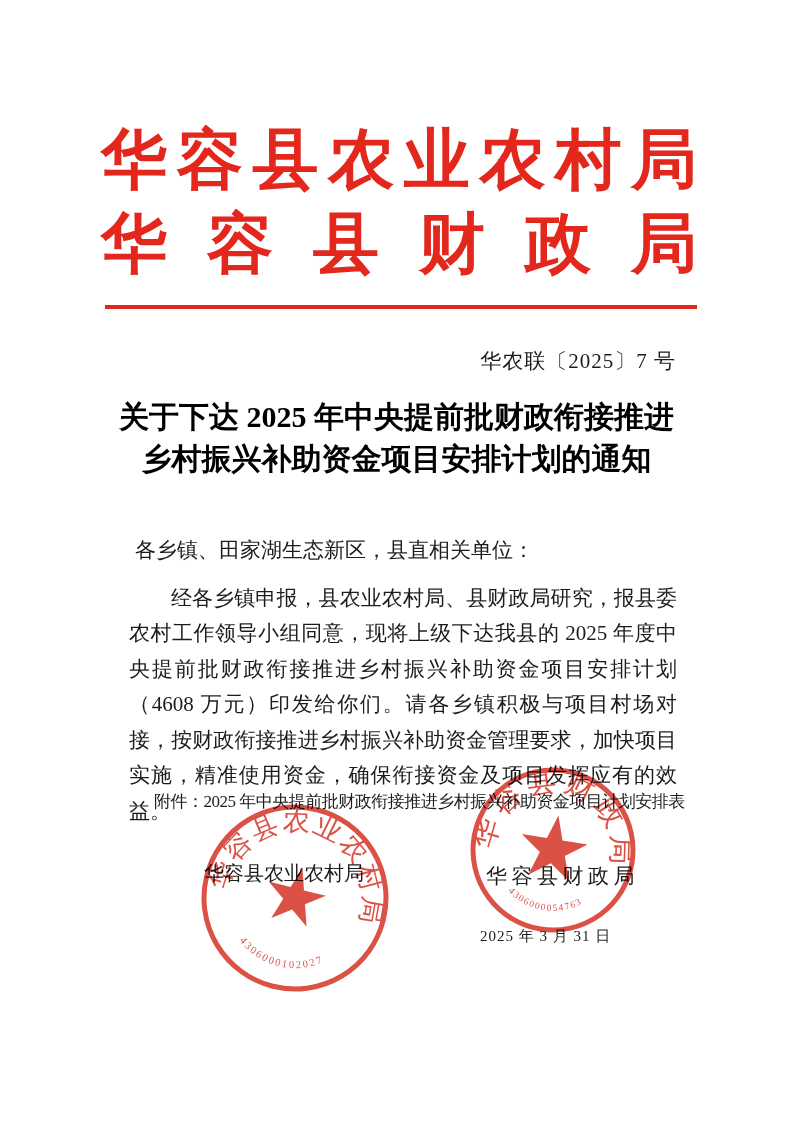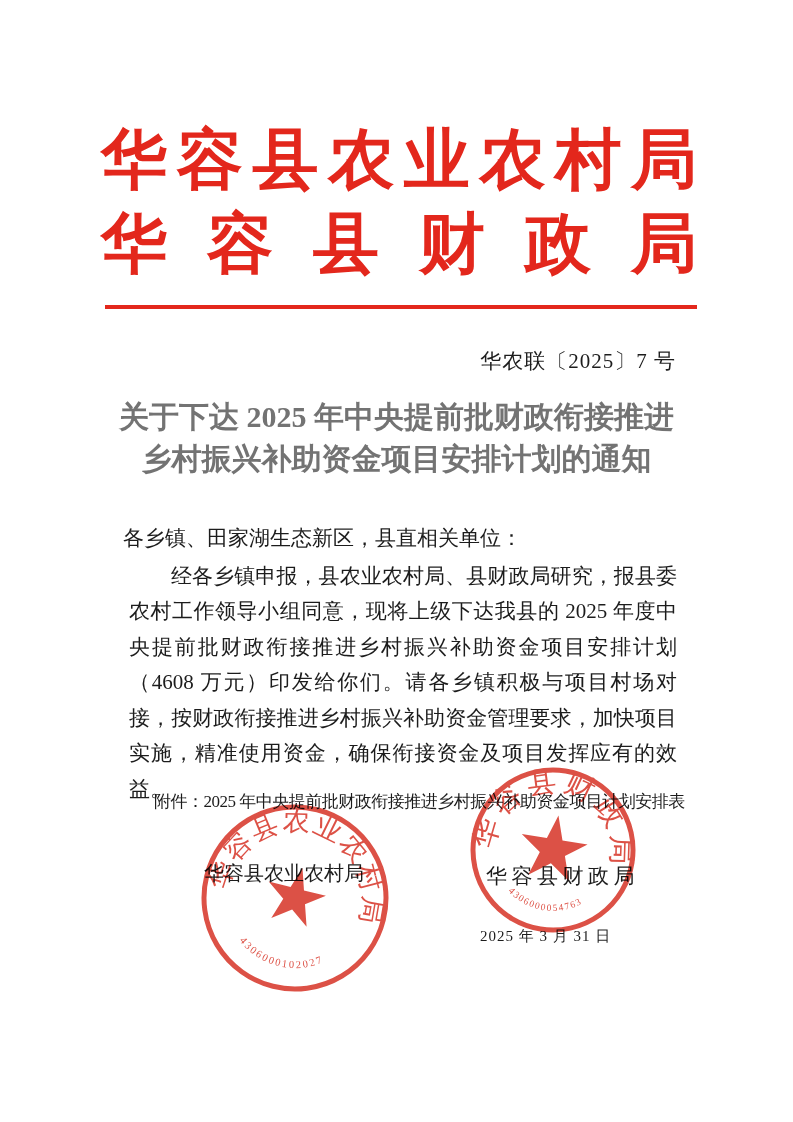--- a/index.html
+++ b/index.html
@@ -42,31 +42,31 @@
     white-space: nowrap;
   }
 
   .doc-title {
     position: absolute;
     left: 60px; top: 396px; width: 673px;
     text-align: center;
     font-weight: bold;
     font-size: 30px;
     line-height: 42px;
-    color: #737373;
+    color: #000000;
   }
 
   .body-text {
     position: absolute;
     left: 123px; top: 521px; width: 554px;
     font-size: 21px;
     line-height: 35.5px;
     text-align: justify;
   }
-  .body-text .salutation { margin: 0; }
+  .body-text .salutation { margin: 12px; }
   .body-text .paragraph { margin: 2px 0 0 6px; text-indent: 2em; }
 
   .attachment {
     position: absolute;
     left: 154px; top: 790px; width: 600px;
     font-size: 17px;
     letter-spacing: -0.5px;
     white-space: nowrap;
   }
 

